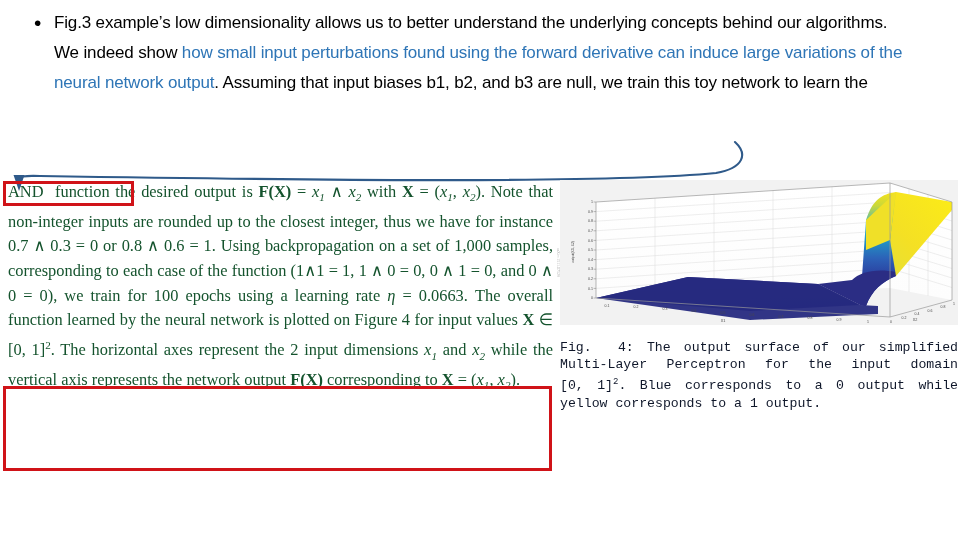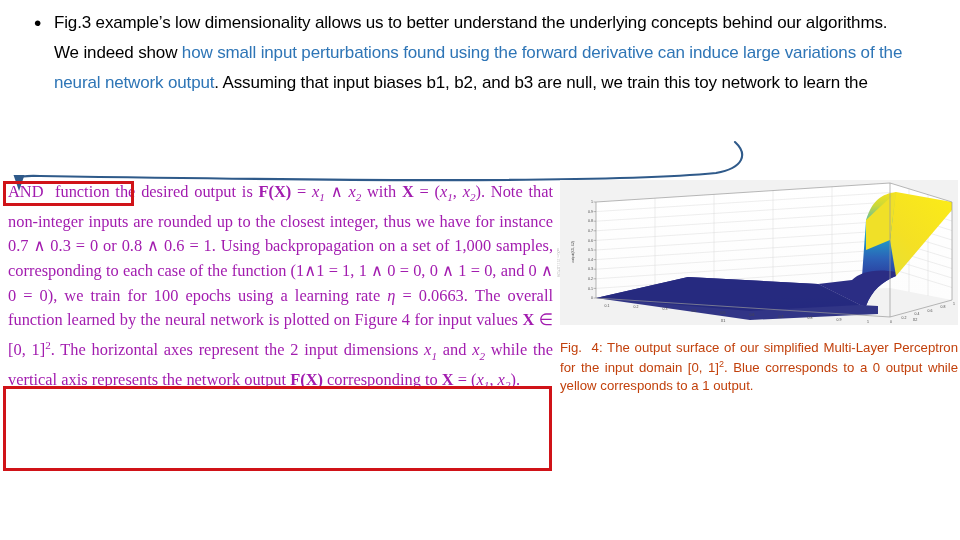--- a/index.html
+++ b/index.html
@@ -27,21 +27,21 @@
   
   .arrow-svg{position:absolute;left:0;top:140px;width:760px;height:56px;}
 
   
   .scan{
     position:absolute;left:0px;top:180px;width:960px;height:300px;
   }
   .col-left{
     position:absolute;left:8px;top:0px;width:545px;
     font-family:"Liberation Serif",serif;
-    font-size:16.4px;line-height:24.6px;color:#a21caf;
+    font-size:16.4px;line-height:24.6px;color:#14532d;
     text-align:justify;
   }
   .col-left p{margin:0;}
   .bf{font-weight:bold;}
   .mathvar{font-family:"Liberation Serif",serif;font-style:italic;}
   sub{font-size:0.68em;}
   sup{font-size:0.68em;}
 
   
   .redbox{
@@ -55,22 +55,22 @@
   .fig-wrap{
     position:absolute;left:560px;top:0px;width:398px;
   }
   .plot-box{
     position:relative;width:398px;height:145px;background:#f2f2f2;
     overflow:hidden;
   }
   .plot-inner{position:absolute;inset:0;}
   .fig-caption{
     margin-top:14px;width:398px;
-    font-family:Liberation Sans, sans-serif;
-    font-size:13.2px;line-height:17.4px;color:#c2410c;text-align:justify;
+    font-family:Liberation Mono, monospace;
+    font-size:13.2px;line-height:17.4px;color:#0f172a;text-align:justify;
   }
   .fig-caption p{margin:0;}
 
   
   .margin-artifact{
     position:absolute;left:553px;top:68px;width:8px;height:90px;
     font-size:4px;color:#b9b9b9;writing-mode:vertical-rl;
     font-family:"Liberation Serif",serif;overflow:hidden;
   }
 </style>

